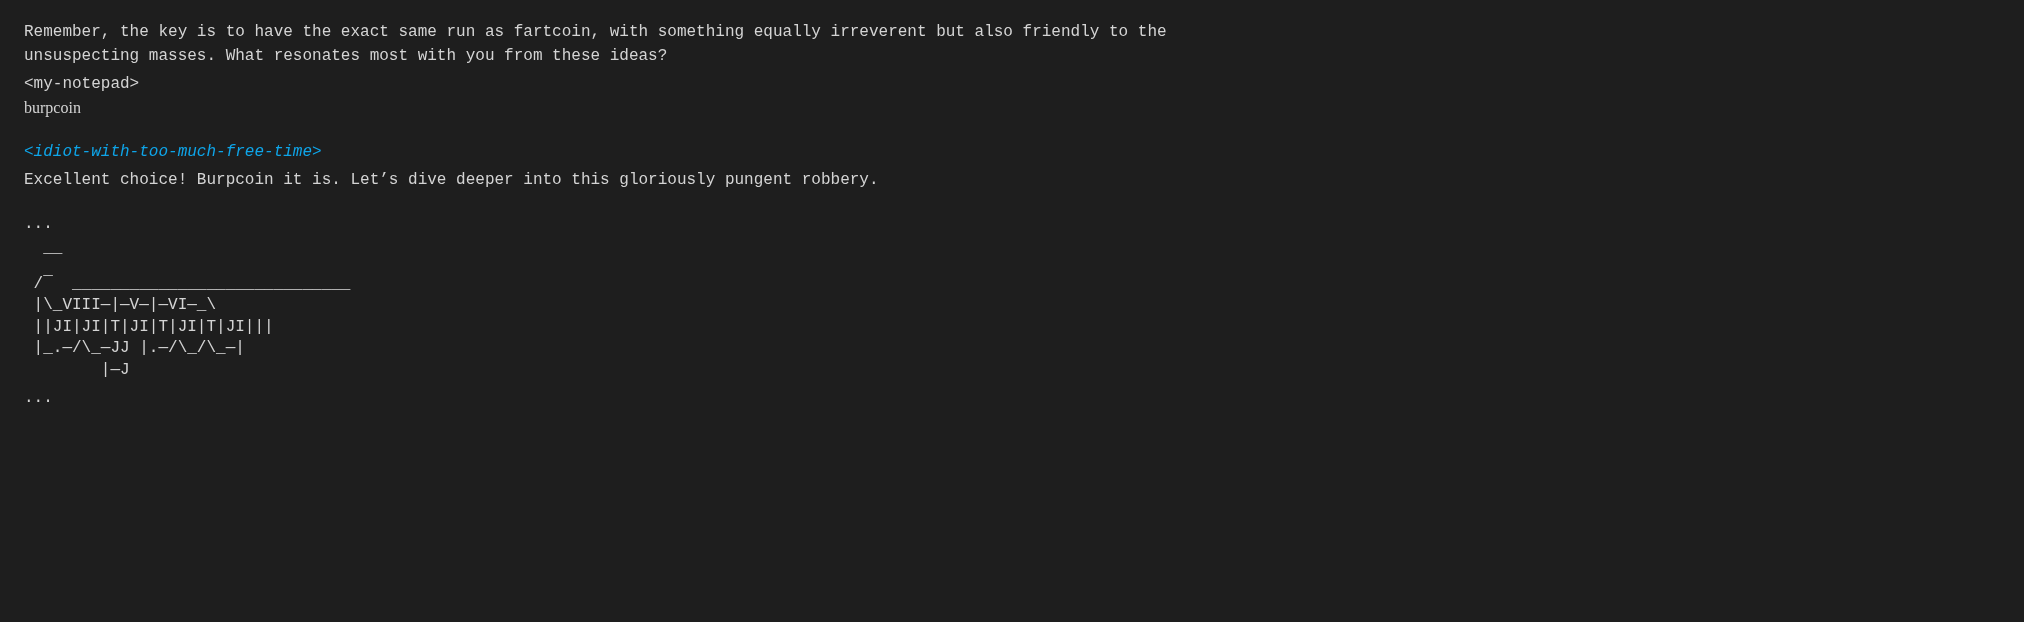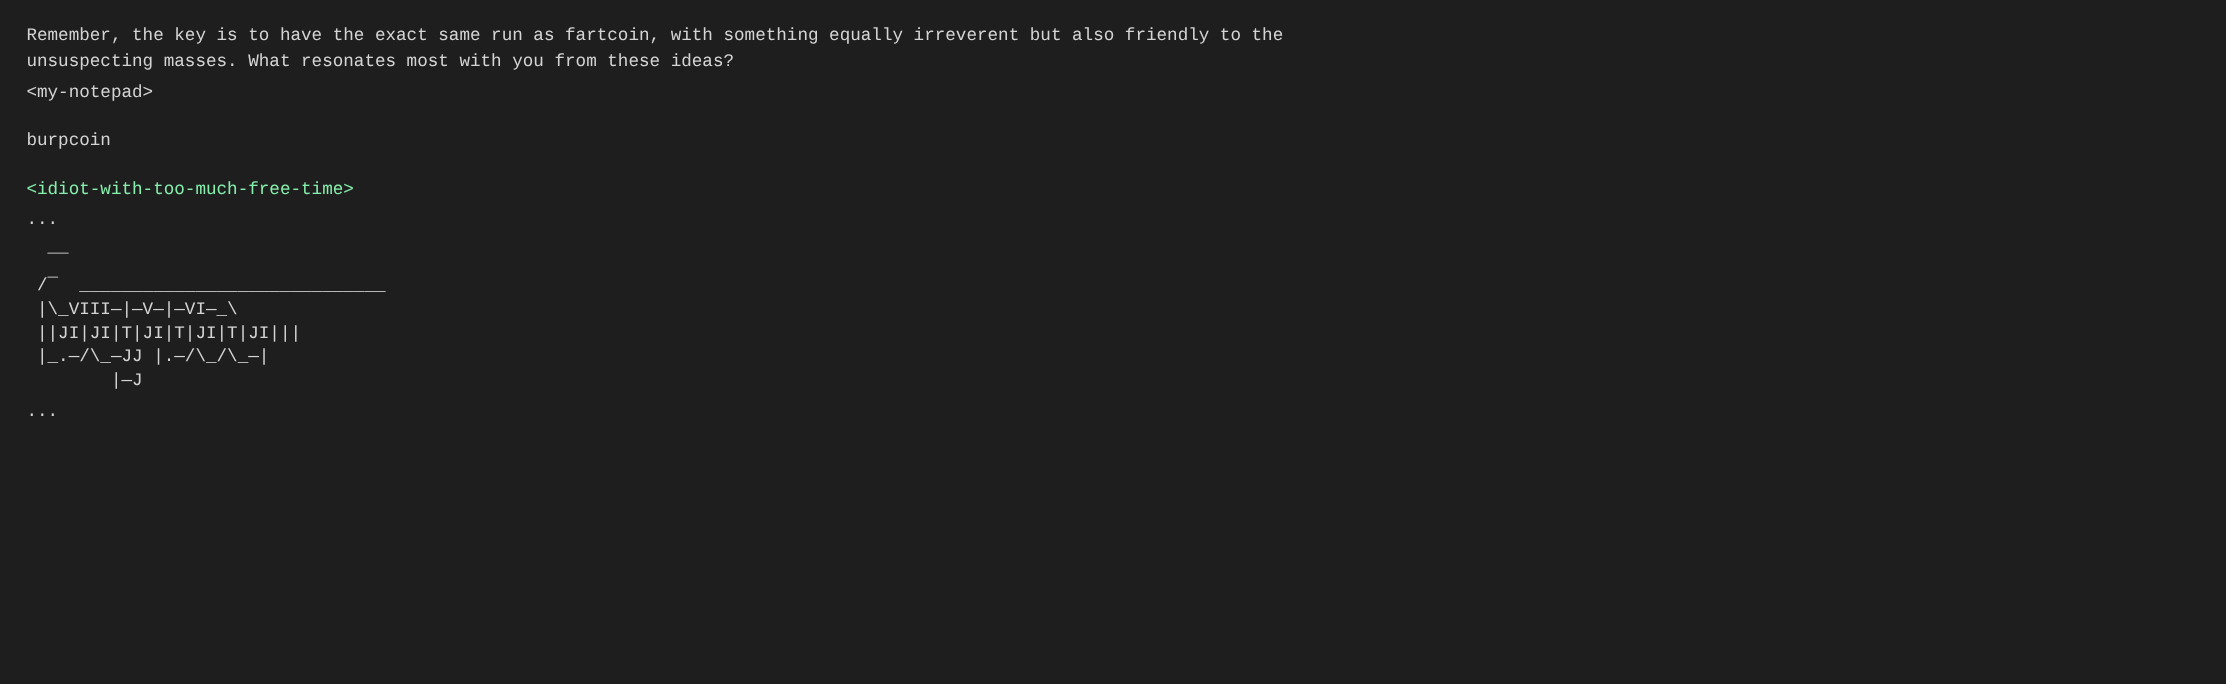--- a/index.html
+++ b/index.html
@@ -23,31 +23,33 @@
       white-space: pre-wrap;
       word-break: break-word;
     }
 
     .intro-text {
       margin-bottom: 4px;
     }
 
     .tag-line {
       color: #d4d4d4;
-      margin-bottom: 20px;
+      margin-bottom: 0;
     }
 
     .value-line {
       color: #d4d4d4;
       margin-bottom: 20px;
+      font-family: Liberation Serif, serif;
     }
 
     .response-tag {
-      color: #86efac;
+      color: #0ea5e9;
       margin-bottom: 4px;
+      font-style: italic;
     }
 
     .response-text {
       color: #d4d4d4;
       margin-bottom: 20px;
     }
 
     .ellipsis {
       color: #d4d4d4;
       margin-bottom: 16px;
@@ -74,20 +76,21 @@
 
   <div class="intro-text content-block">Remember, the key is to have the exact same run as fartcoin, with something equally irreverent but also friendly to the
 unsuspecting masses. What resonates most with you from these ideas?</div>
 
   <div class="tag-line">&lt;my-notepad&gt;</div>
 
   <div class="value-line">burpcoin</div>
 
   <div class="response-tag">&lt;idiot-with-too-much-free-time&gt;</div>
 
+  <div class="response-text">Excellent choice! Burpcoin it is. Let’s dive deeper into this gloriously pungent robbery.</div>
 
   <div class="ellipsis">...</div>
 
   <div class="ascii-art" style="line-height: 1.35;">  ‾‾
  /‾  _____________________________
  |\_VIII—|—V—|—VI—_\
  ||JI|JI|T|JI|T|JI|T|JI|||
  |_.—/\_—JJ |.—/\_/\_—|
         |—J</div>
 

